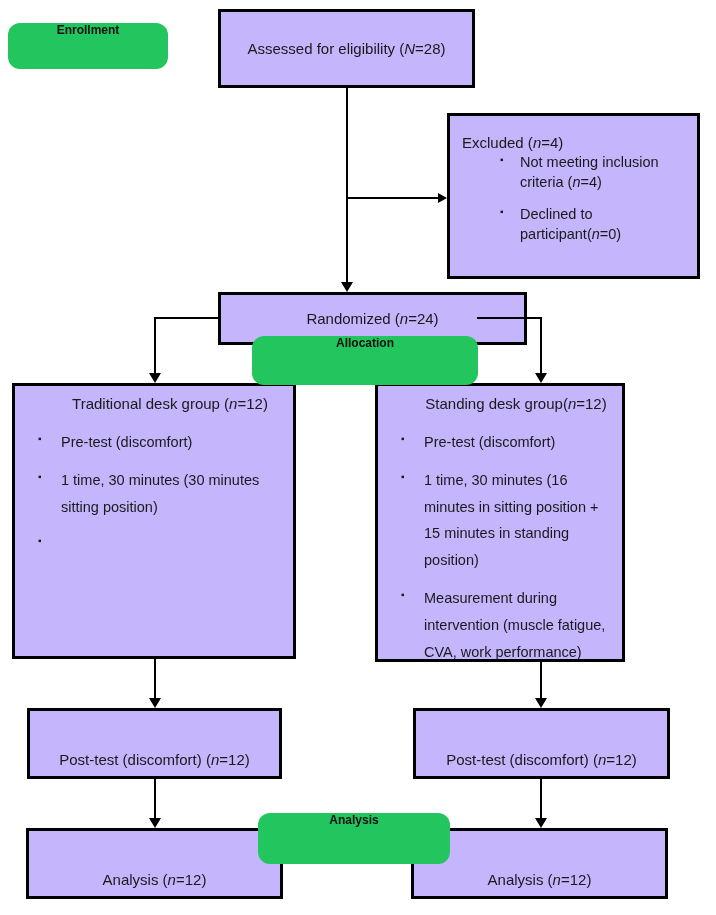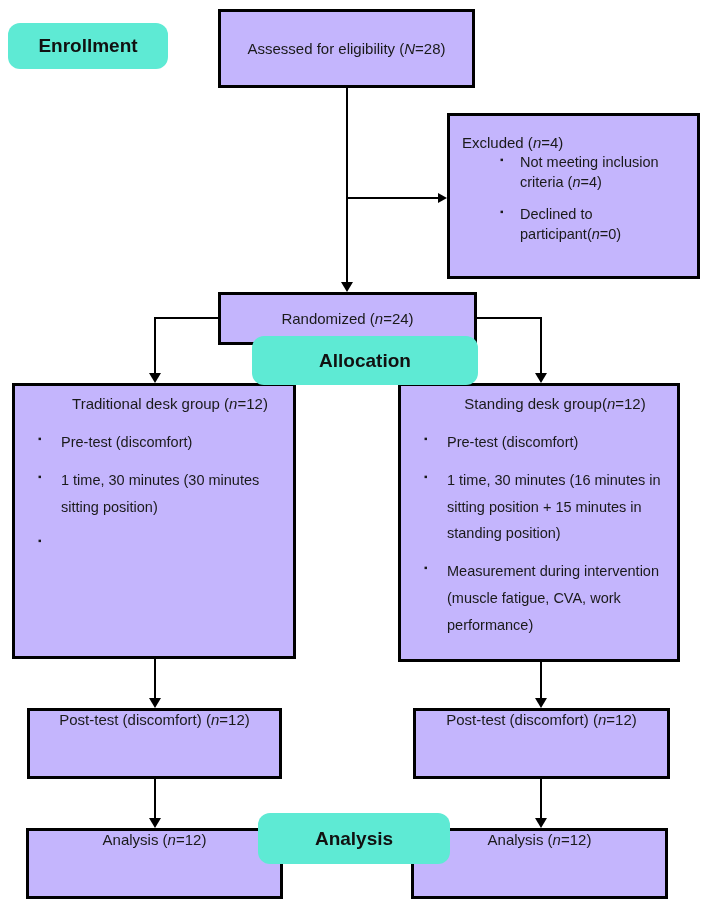--- a/index.html
+++ b/index.html
@@ -5,25 +5,25 @@
   html,body{margin:0;padding:0;background:#fff;}
   .stage{
     position:relative;width:716px;height:915px;background:#fff;overflow:hidden;
     font-family:"Liberation Sans","DejaVu Sans",sans-serif;color:#1a1a1a;
   }
   .box{
     position:absolute;background:#c4b5fd;border:3px solid #000;box-sizing:border-box;
     font-size:15px;
   }
   .center{display:flex;align-items:center;justify-content:center;text-align:center;}
-  .bottom{display:flex;align-items:flex-start;justify-content:center;text-align:center;padding-bottom:8px;}
+  .bottom{display:flex;align-items:flex-end;justify-content:center;text-align:center;padding-bottom:8px;}
   .blabel{
-    position:absolute;background:#5eead4;border-radius:12px;z-index:6;
-    display:flex;align-items:center;justify-content:center;
-    font-weight:bold;font-size:19px;color:#111;box-sizing:border-box;
+    position:absolute;background:#22c55e;border-radius:12px;z-index:6;
+    display:flex;align-items:flex-start;justify-content:center;
+    font-weight:bold;font-size:12px;color:#111;box-sizing:border-box;
   }
   .line{position:absolute;background:#000;}
   .arr-down{position:absolute;width:0;height:0;border-left:6px solid transparent;border-right:6px solid transparent;border-top:10px solid #000;}
   .arr-right{position:absolute;width:0;height:0;border-top:5px solid transparent;border-bottom:5px solid transparent;border-left:9px solid #000;}
   .nvar{font-style:italic;}
   .gtitle{text-align:center;padding-top:9px;margin-bottom:17px;margin-left:32px;}
   .b-row{display:flex;align-items:flex-start;box-sizing:border-box;}
   .b-mark{flex:none;font-size:10px;line-height:inherit;}
   .gbox .b-row{padding:0 6px 0 23px;line-height:1.85;margin-bottom:11px;font-size:14.5px;}
   .gbox .b-mark{width:23px;padding-top:1px;}
@@ -56,40 +56,40 @@
     <div class="b-row">
       <span class="b-mark">▪</span>
       <span><span>Not meeting inclusion criteria (</span><span class="nvar">n</span><span>=4)</span></span>
     </div>
     <div class="b-row">
       <span class="b-mark">▪</span>
       <span><span>Declined to participant(</span><span class="nvar">n</span><span>=0)</span></span>
     </div>
   </div>
 
-  <div class="box center" style="left:218px;top:292px;width:259px;height:53px;">
+  <div class="box center" style="left:218px;top:292px;width:309px;height:53px;">
     <span><span>Randomized (</span><span class="nvar">n</span><span>=24)</span></span>
   </div>
 
   <div class="box gbox" style="left:12px;top:383px;width:284px;height:276px;">
     <div class="gtitle"><span>Traditional desk group (</span><span class="nvar">n</span><span>=12)</span></div>
     <div class="b-row">
       <span class="b-mark">▪</span>
       <span>Pre-test (discomfort)</span>
     </div>
     <div class="b-row">
       <span class="b-mark">▪</span>
       <span>1 time, 30 minutes (30 minutes sitting position)</span>
     </div>
     <div class="b-row">
       <span class="b-mark">▪</span>
     </div>
   </div>
 
-  <div class="box gbox" style="left:398px;top:383px;width:282px;height:279px;">
+  <div class="box gbox" style="left:375px;top:383px;width:250px;height:279px;">
     <div class="gtitle"><span>Standing desk group(</span><span class="nvar">n</span><span>=12)</span></div>
     <div class="b-row">
       <span class="b-mark">▪</span>
       <span>Pre-test (discomfort)</span>
     </div>
     <div class="b-row">
       <span class="b-mark">▪</span>
       <span>1 time, 30 minutes (16 minutes in sitting position + 15 minutes in standing position)</span>
     </div>
     <div class="b-row">

